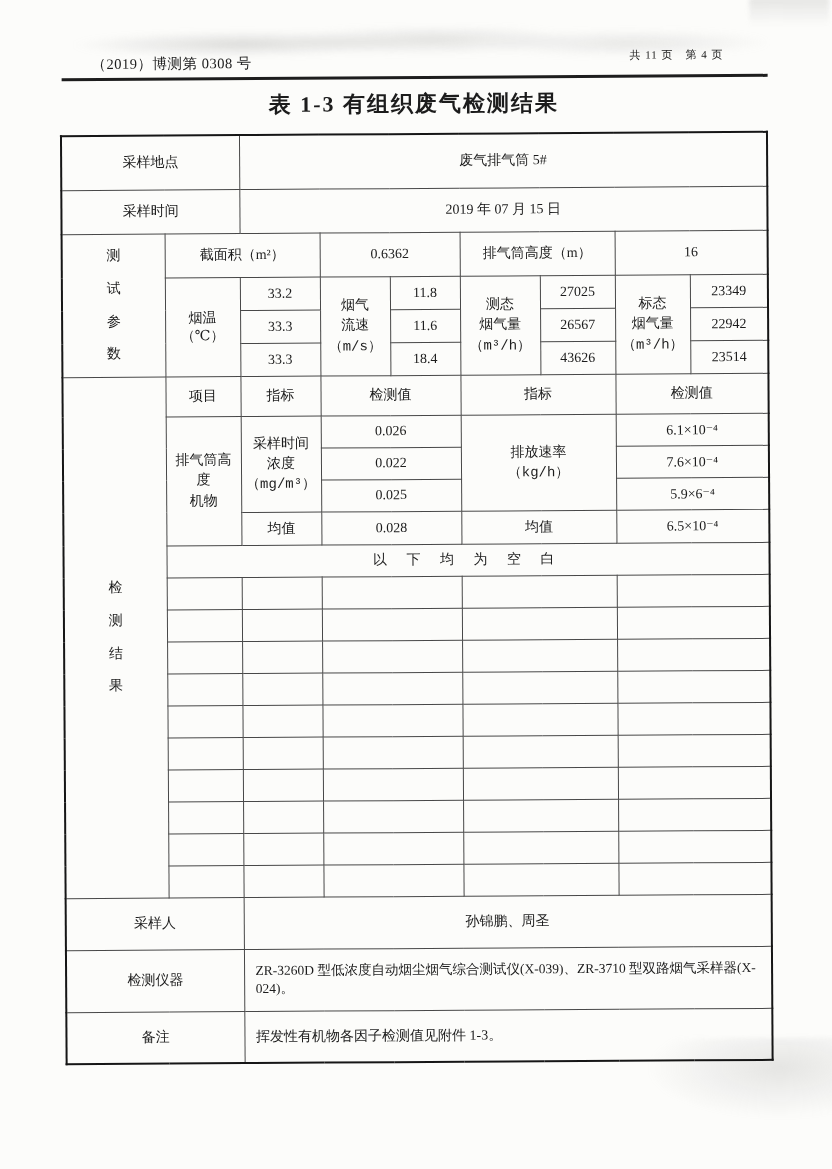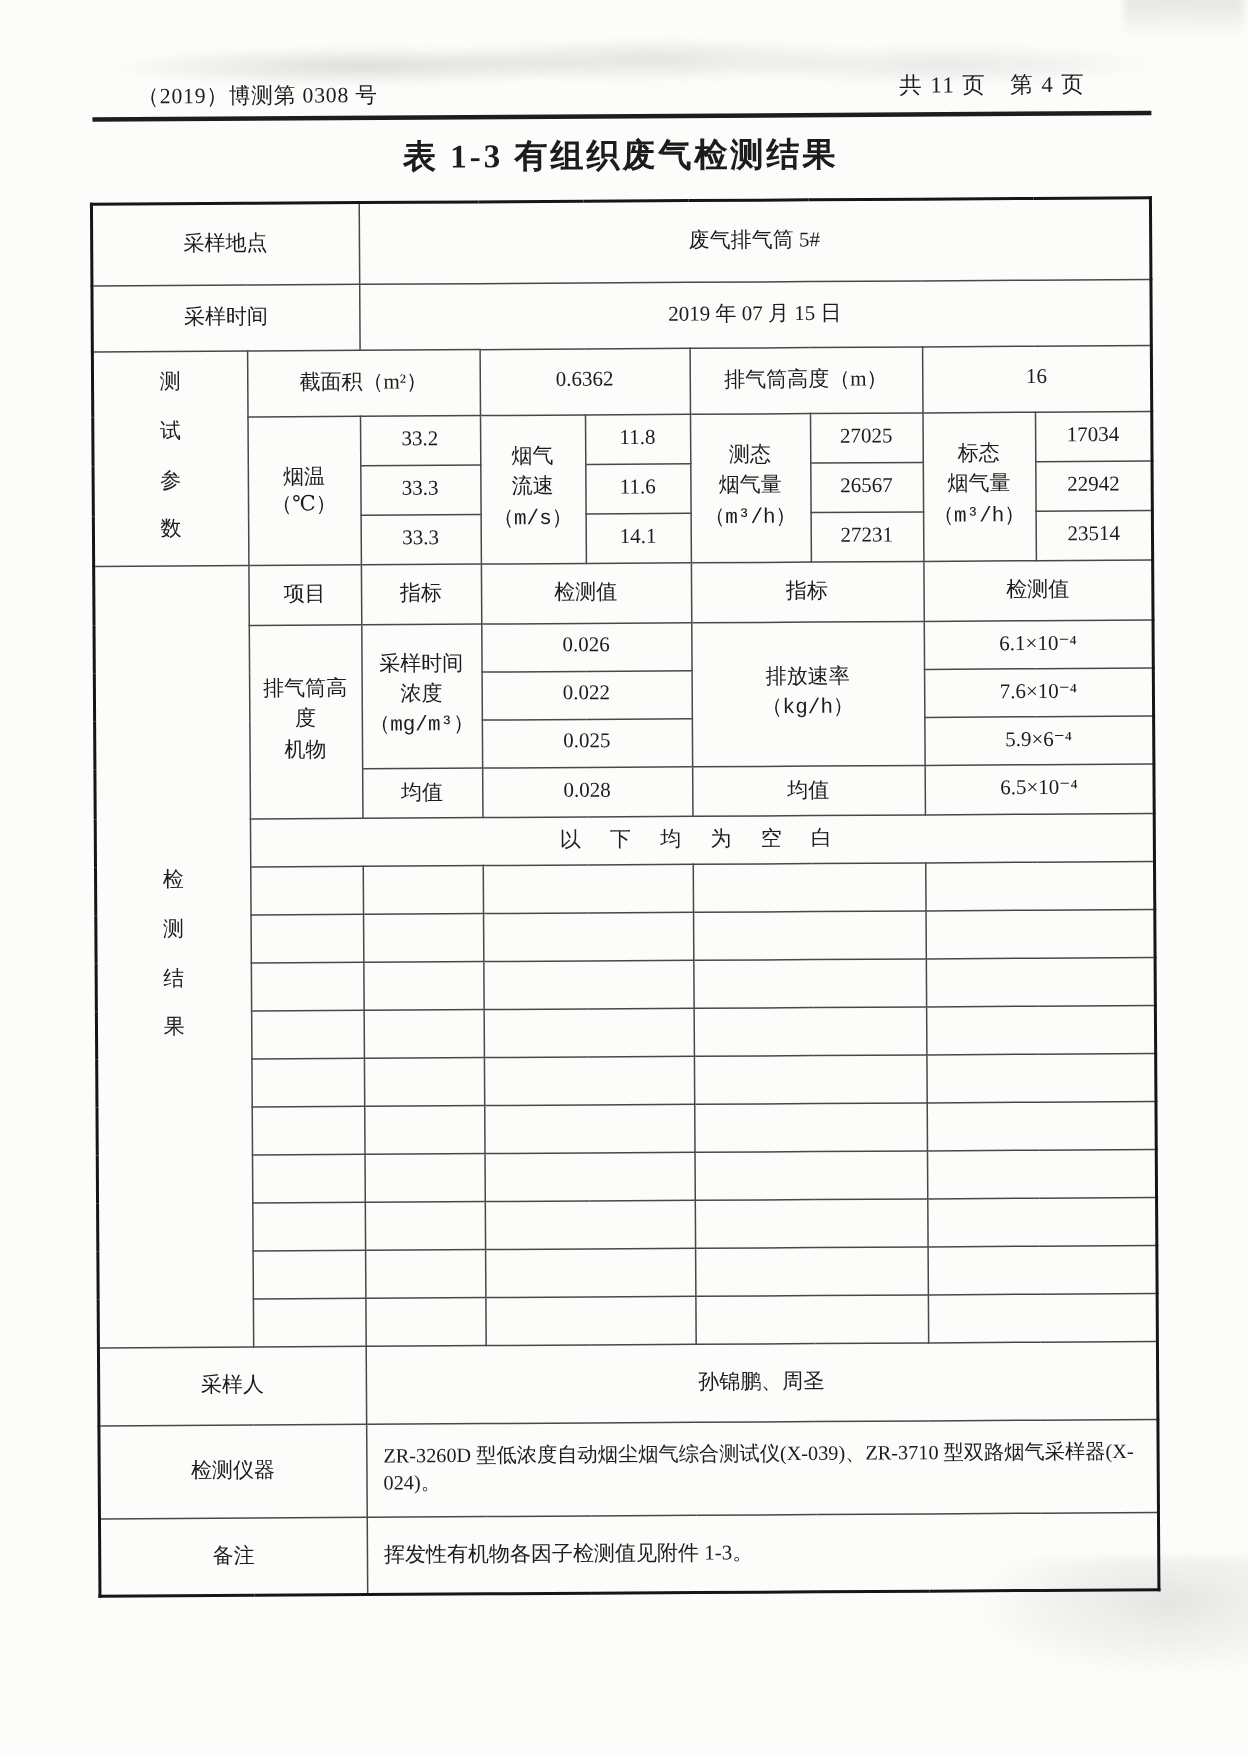--- a/index.html
+++ b/index.html
@@ -34,21 +34,21 @@
     position:absolute;right:0;bottom:44px;width:200px;height:85px;
     background:radial-gradient(ellipse at 72% 35%, rgba(175,175,175,.30), transparent 65%);
     filter:blur(2px);
   }
   .doc-header-left{
     position:absolute;top:53px;left:94px;
     font-size:14.5px;letter-spacing:.5px;
   }
   .doc-header-right{
     position:absolute;top:49px;right:106px;
-    font-size:15px;letter-spacing:1px;
+    font-size:11px;letter-spacing:1px;
   }
   .header-rule{
     position:absolute;top:76px;left:64px;width:706px;height:2.5px;
     background:#1d1d1d;
   }
   .doc-title{
     position:absolute;top:89px;left:0;width:100%;
     text-align:center;font-size:22px;font-weight:bold;letter-spacing:2px;
   }
   table.main{
@@ -124,32 +124,32 @@
 流速
 （m/s）</td>
       <td>11.8</td>
       <td rowspan="3" class="pre">测态
 烟气量
 （m³/h）</td>
       <td>27025</td>
       <td rowspan="3" class="pre">标态
 烟气量
 （m³/h）</td>
-      <td>17034</td>
+      <td>23349</td>
     </tr>
     <tr style="height:33px">
       <td>33.3</td>
       <td>11.6</td>
       <td>26567</td>
       <td>22942</td>
     </tr>
     <tr style="height:33px">
       <td>33.3</td>
-      <td>14.1</td>
-      <td>27231</td>
+      <td>18.4</td>
+      <td>43626</td>
       <td>23514</td>
     </tr>
 
     <tr style="height:40px">
       <td rowspan="16" class="vert">检
 测
 结
 果</td>
       <td>项目</td>
       <td>指标</td>

